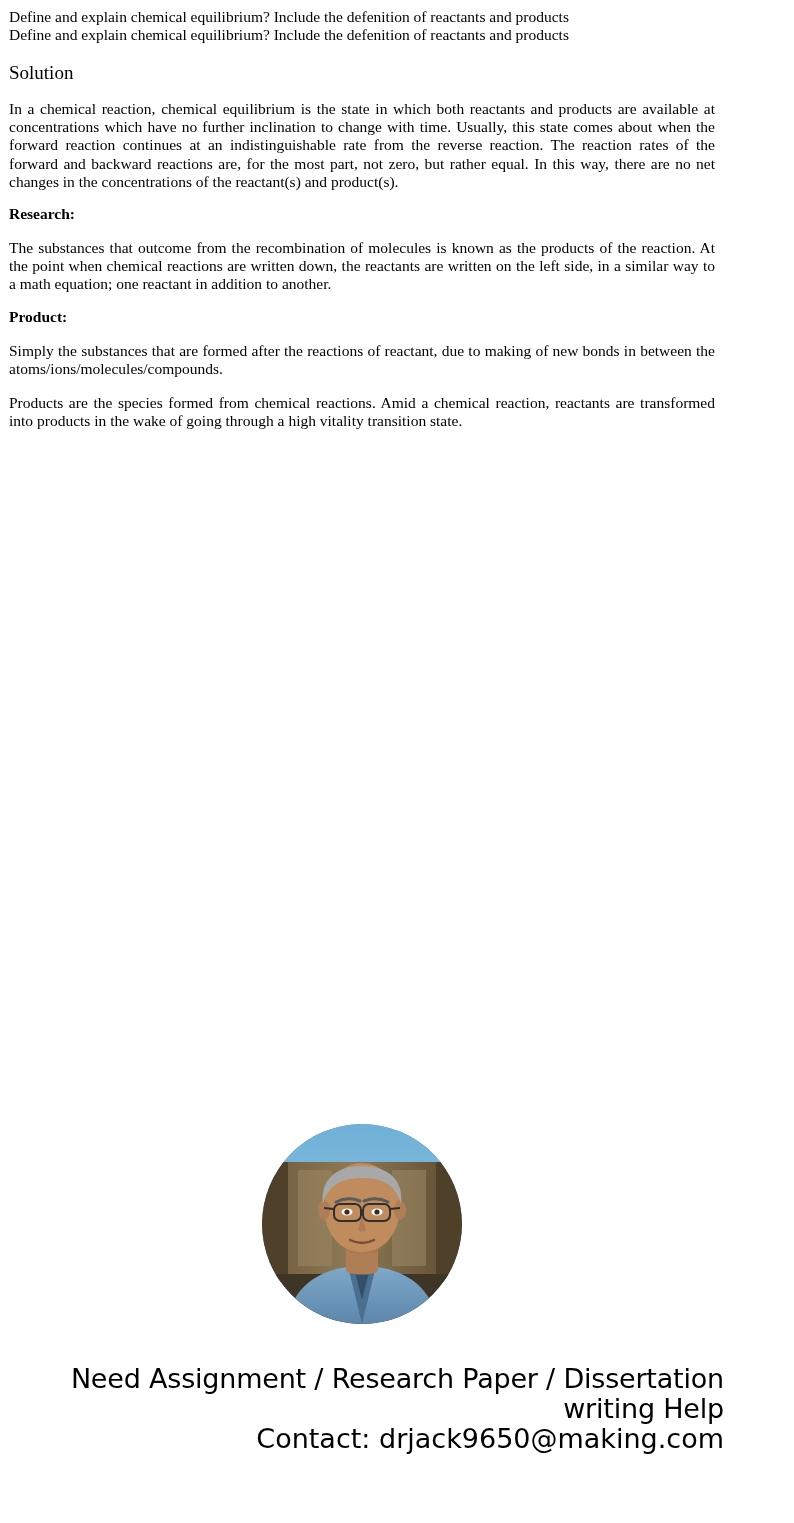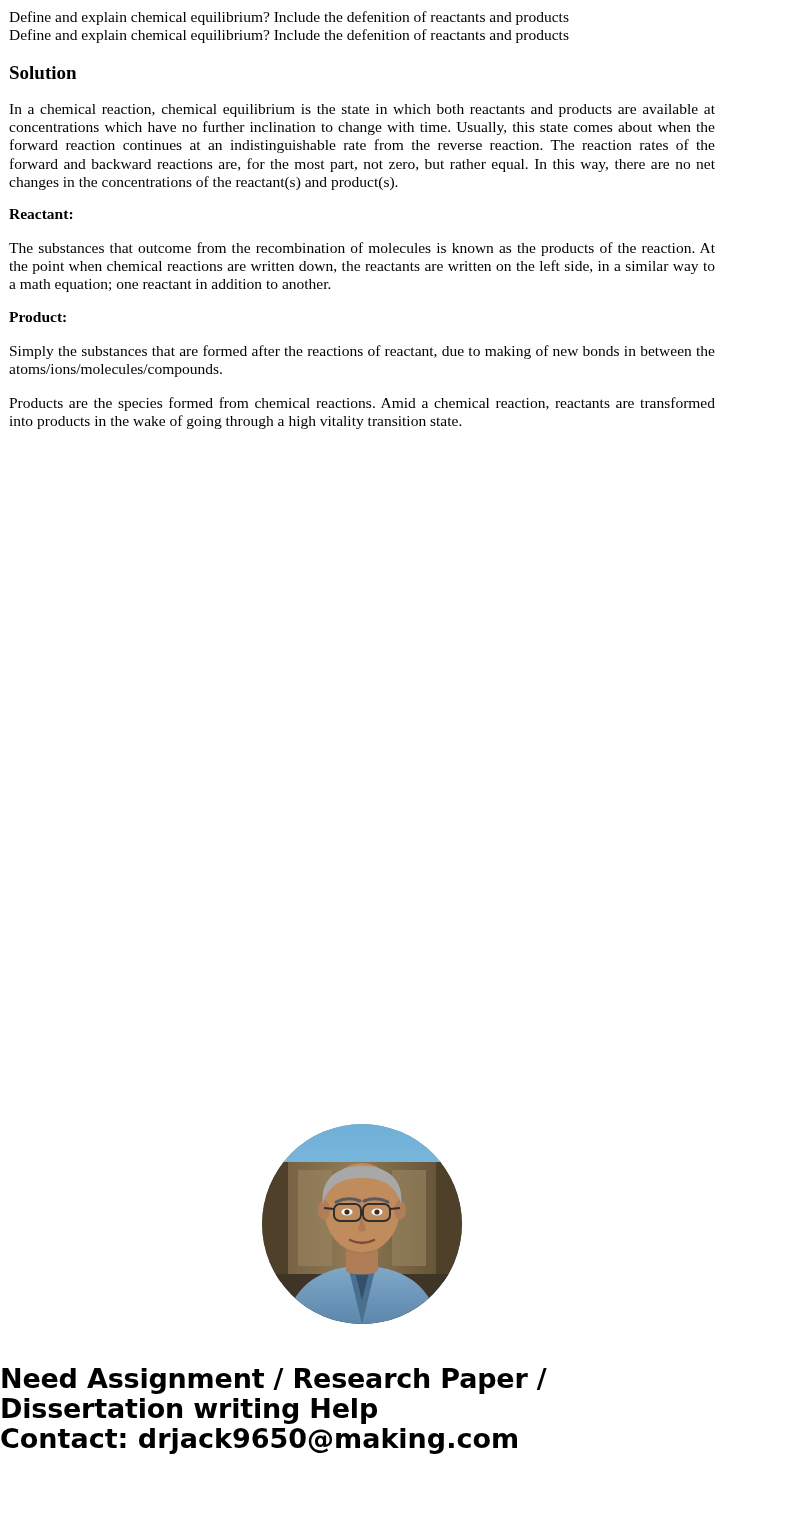--- a/index.html
+++ b/index.html
@@ -24,21 +24,21 @@
     box-sizing: border-box;
   }
   .q-line {
     font-size: 15.5px;
     line-height: 18px;
     margin: 0;
   }
   h2.solution {
     font-size: 19px;
     line-height: 22px;
-    font-weight: bold;
+    font-weight: normal;
     margin: 18px 0 14px 0;
   }
   p.body-text {
     font-size: 15.5px;
     line-height: 18.2px;
     margin: 16px 0 14px 0;
     text-align: justify;
   }
   p.body-text.last-para {
     margin-bottom: 0;
@@ -62,23 +62,23 @@
     height: 200px;
     border-radius: 50%;
     overflow: hidden;
     position: relative;
     background: #7a8f9e;
   }
   .avatar svg {
     display: block;
   }
   .footer {
-    text-align: left;
+    text-align: right;
     font-family: "DejaVu Sans", "Liberation Sans", sans-serif;
-    font-weight: bold;
+    font-weight: normal;
     color: #000;
     margin-top: 40px;
     padding-bottom: 20px;
   }
   .footer .line1 {
     font-size: 27px;
     line-height: 30px;
     letter-spacing: -0.2px;
   }
   .footer .line2 {
@@ -94,21 +94,21 @@
 
   <div class="content">
 
     <div class="q-line">Define and explain chemical equilibrium? Include the defenition of reactants and products</div>
     <div class="q-line">Define and explain chemical equilibrium? Include the defenition of reactants and products</div>
 
     <h2 class="solution">Solution</h2>
 
     <p class="body-text">In a chemical reaction, chemical equilibrium is the state in which both reactants and products are available at concentrations which have no further inclination to change with time. Usually, this state comes about when the forward reaction continues at an indistinguishable rate from the reverse reaction. The reaction rates of the forward and backward reactions are, for the most part, not zero, but rather equal. In this way, there are no net changes in the concentrations of the reactant(s) and product(s).</p>
 
-    <h3 class="sub-head">Reactant:</h3>
+    <h3 class="sub-head">Research:</h3>
     <p class="body-text">The substances that outcome from the recombination of molecules is known as the products of the reaction. At the point when chemical reactions are written down, the reactants are written on the left side, in a similar way to a math equation; one reactant in addition to another.</p>
 
     <h3 class="sub-head">Product:</h3>
     <p class="body-text last-para">Simply the substances that are formed after the reactions of reactant, due to making of new bonds in between the atoms/ions/molecules/compounds.</p>
     <p class="body-text">Products are the species formed from chemical reactions. Amid a chemical reaction, reactants are transformed into products in the wake of going through a high vitality transition state.</p>
 
   </div>
 
   <div class="spacer"></div>
 

